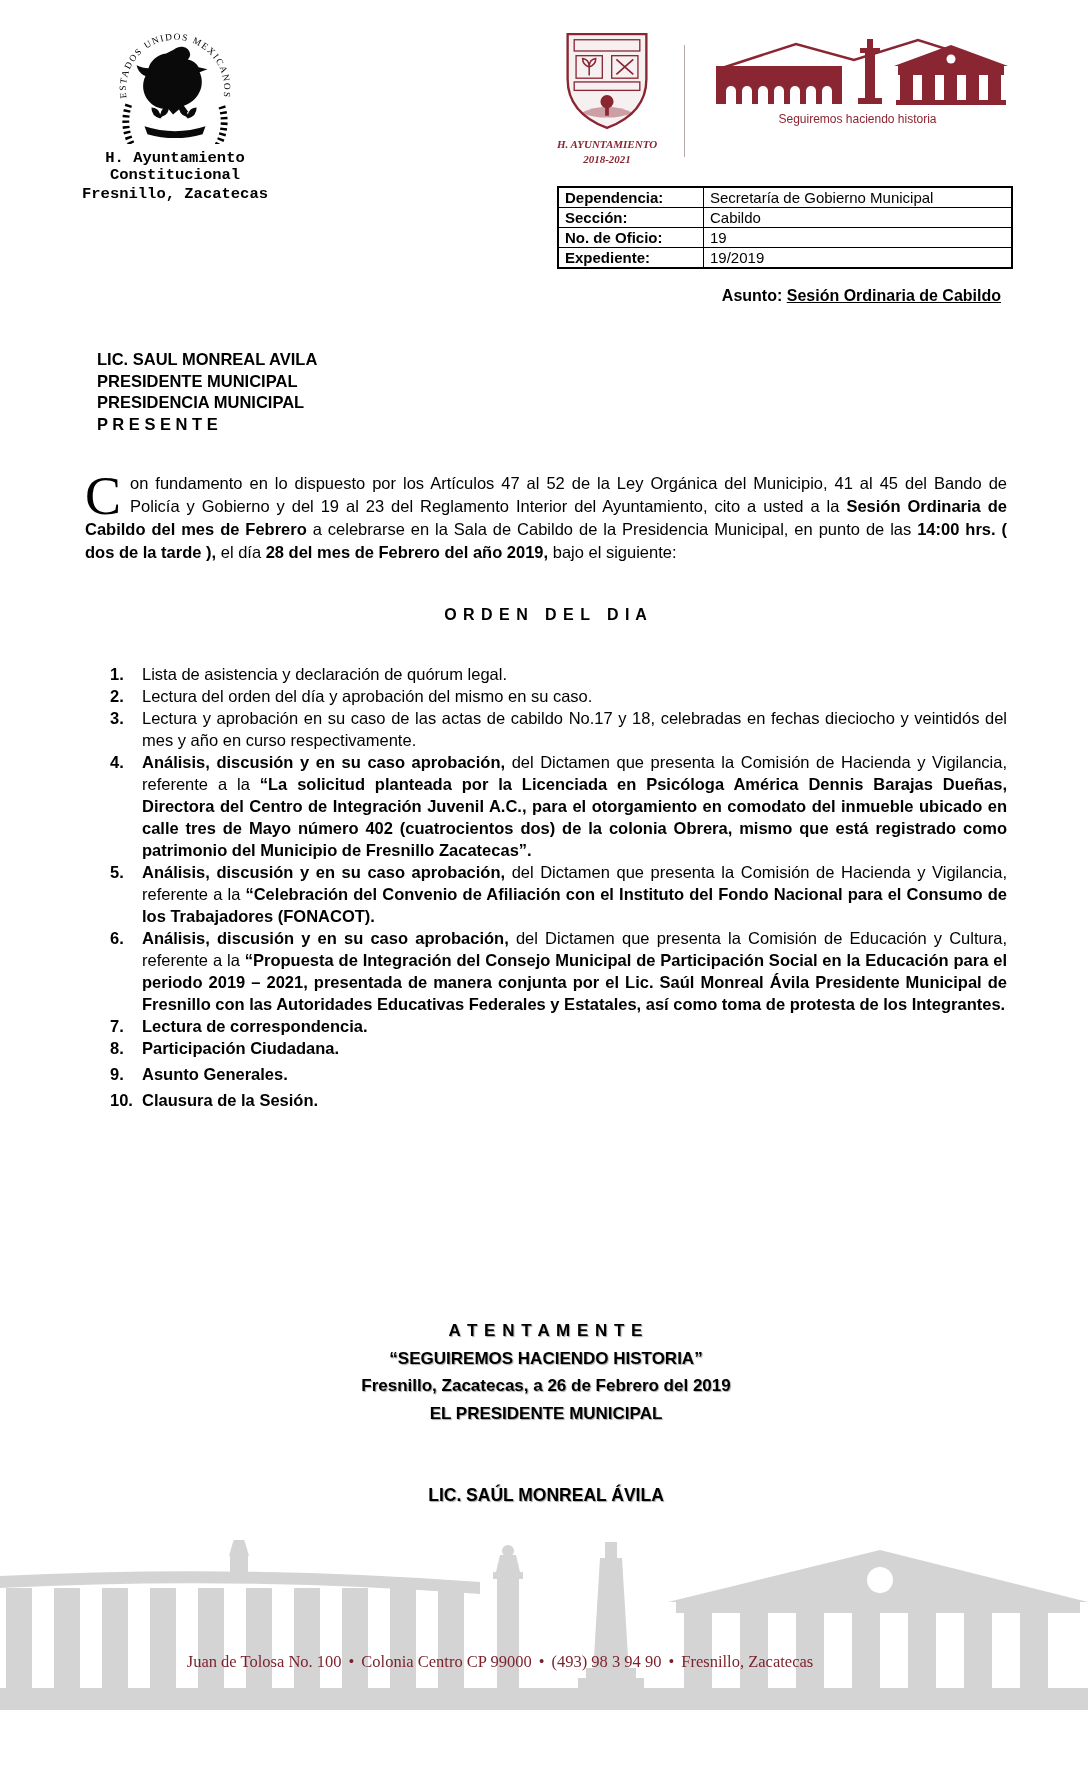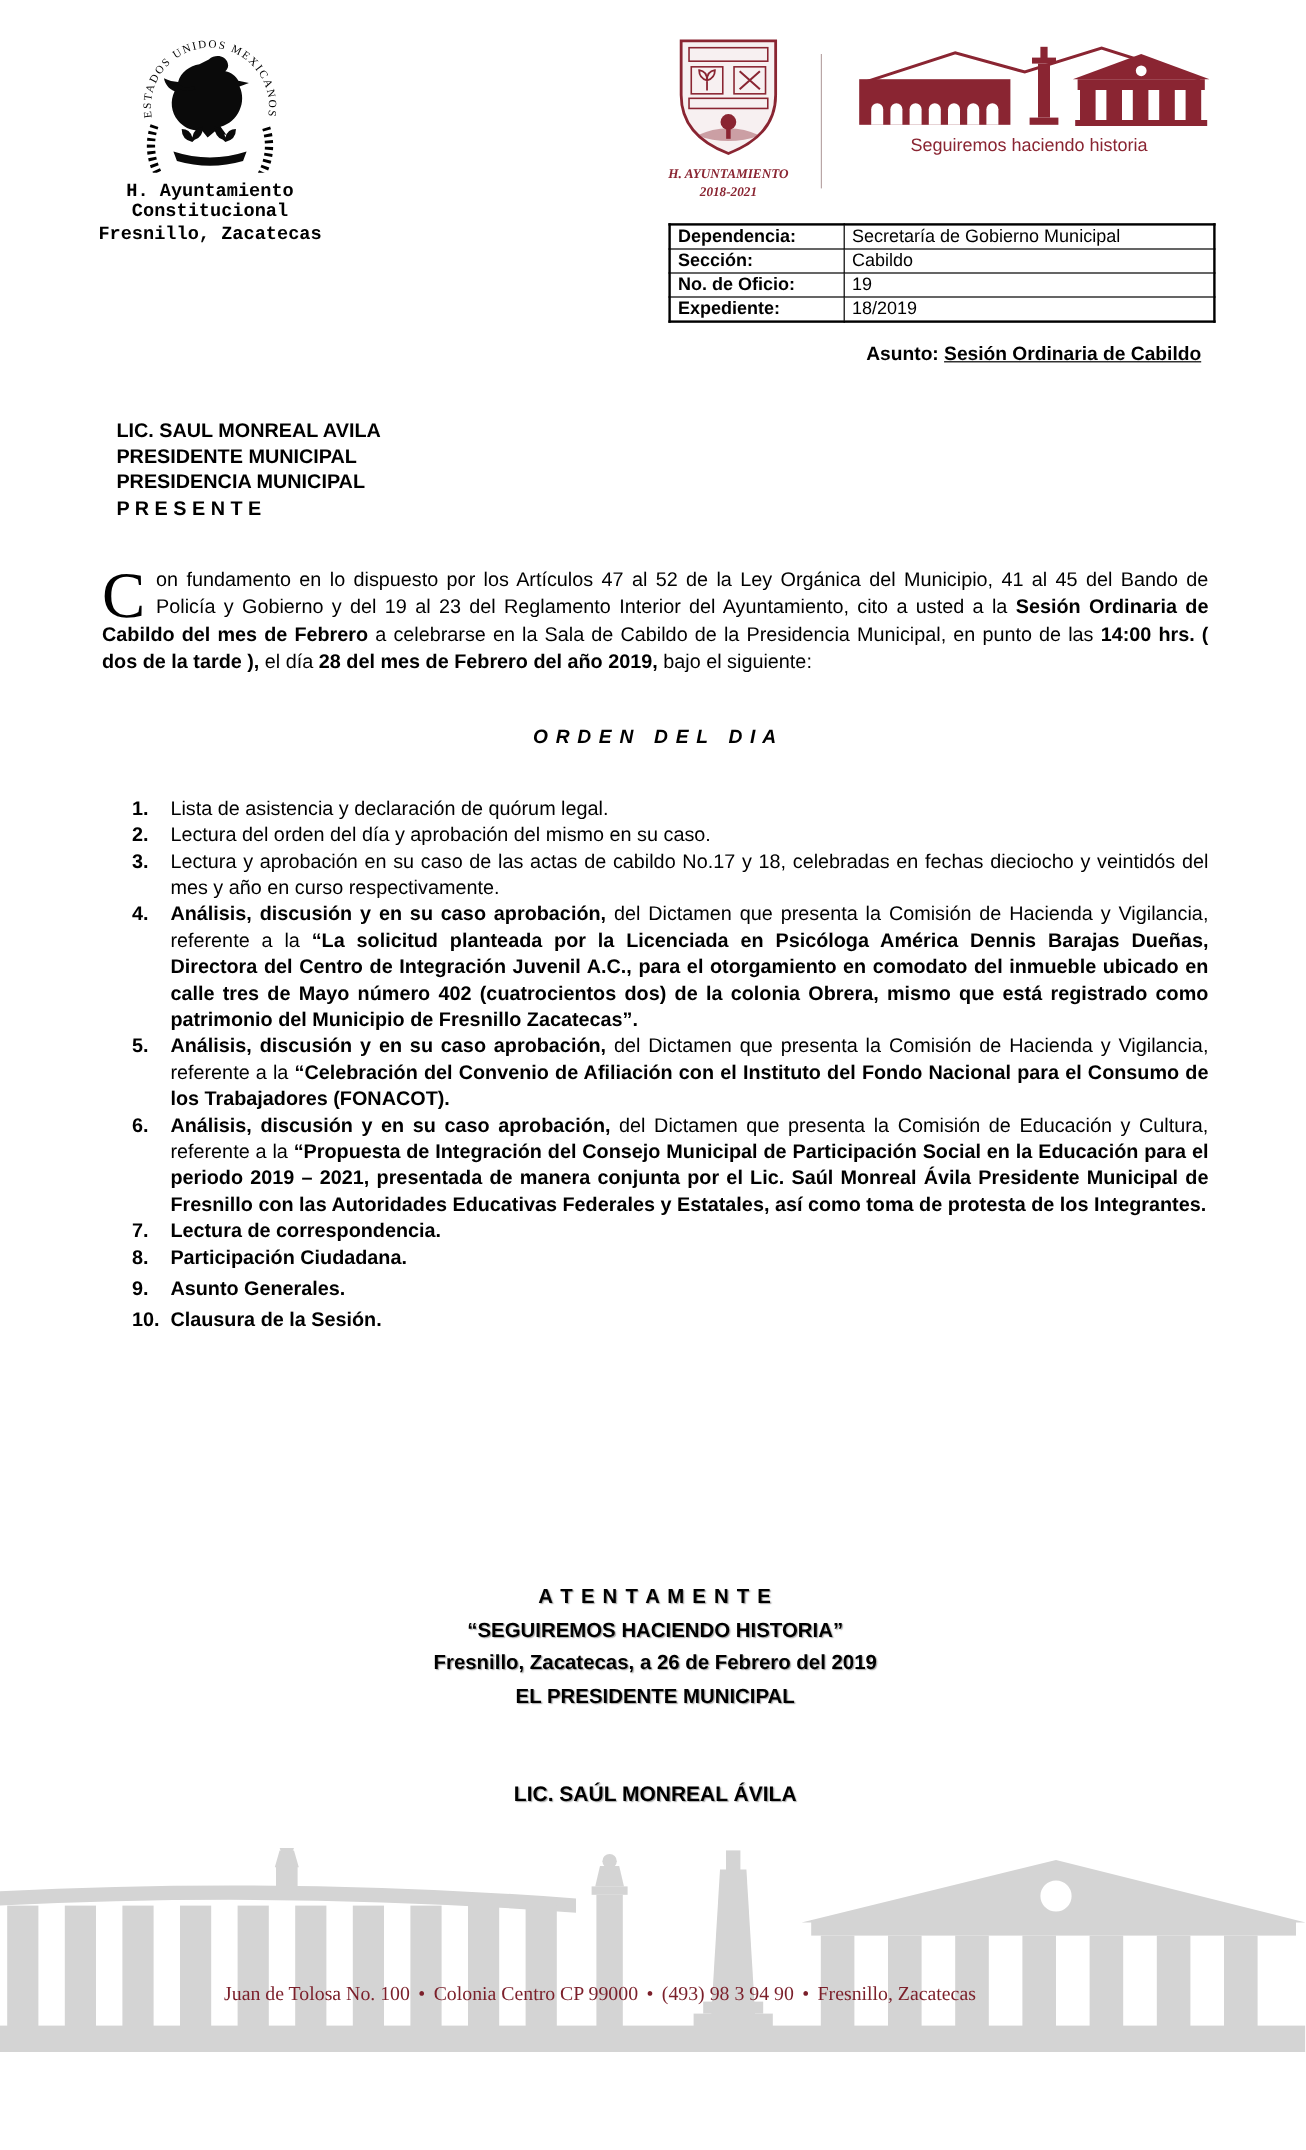--- a/index.html
+++ b/index.html
@@ -7,41 +7,41 @@
         font-family:"Liberation Sans",sans-serif;color:#000;}
 
   
   .seal-block{position:absolute;left:50px;top:22px;width:250px;text-align:center;}
   .seal-caption{font-family:Liberation Mono, monospace;font-weight:bold;font-size:15.5px;line-height:17px;margin-top:2px;}
   .crest-block{position:absolute;left:537px;top:30px;width:140px;text-align:center;font-style:italic;}
   .crest-caption{font-family:"Liberation Serif",serif;font-weight:bold;font-size:11px;line-height:13px;color:#8a2532;margin-top:2px;}
   .logo-divider{position:absolute;left:684px;top:45px;width:1px;height:112px;background:#b9a6a6;}
   .brand-block{position:absolute;left:705px;top:36px;width:305px;text-align:center;}
   .brand-word{font-family:"Liberation Serif",serif;font-size:34px;letter-spacing:2px;color:#8a2532;line-height:34px;margin-top:-2px;}
-  .brand-tagline{font-size:15px;color:#8a2532;margin-top:0px;}
+  .brand-tagline{font-size:12px;color:#8a2532;margin-top:0px;}
 
   
   .info-table{position:absolute;left:545px;top:186px;width:456px;border-collapse:collapse;margin-left:12px;}
   .info-table{border:2.5px solid #000;}
   .info-table td{border:1.5px solid #000;font-size:15px;padding:0px 6px;height:19px;white-space:nowrap;}
   .info-table td.lbl{font-weight:bold;width:132px;}
 
   .subject-line{position:absolute;left:500px;top:287px;width:501px;text-align:right;
                 font-size:16px;font-weight:bold;}
   .subject-line .u{text-decoration:underline;}
 
   
   .addressee{position:absolute;left:97px;top:349px;font-weight:bold;font-size:16.5px;line-height:21.5px;}
 
   
   .body-par{position:absolute;left:85px;top:472px;width:922px;font-size:16.5px;line-height:23px;text-align:justify;}
   .drop-cap{float:left;font-family:"Liberation Serif",serif;font-size:54px;line-height:42px;margin:3px 9px 0 0;}
 
   .order-title{position:absolute;left:85px;top:606px;width:922px;text-align:center;
-               font-weight:bold;font-style:italic;font-size:16px;white-space:pre;letter-spacing:1px;}
+               font-weight:bold;font-size:16px;white-space:pre;letter-spacing:1px;}
 
   
   .agenda{position:absolute;left:110px;top:663px;width:897px;font-size:16.5px;line-height:22px;}
   .agenda-item{display:flex;}
   .agenda-item .num{width:32px;flex:0 0 32px;font-weight:bold;}
   .agenda-item .txt{flex:1;text-align:justify;}
   .agenda-item .txt b{font-weight:bold;}
   .agenda-item.boldtxt .txt{font-weight:bold;}
   .agenda-item.gap{margin-top:4px;}
 
@@ -139,21 +139,21 @@
     <tr>
       <td class="lbl">Sección:</td>
       <td>Cabildo</td>
     </tr>
     <tr>
       <td class="lbl">No. de Oficio:</td>
       <td>19</td>
     </tr>
     <tr>
       <td class="lbl">Expediente:</td>
-      <td>18/2019</td>
+      <td>19/2019</td>
     </tr>
   </tbody>
     </table>
 
   <div class="subject-line"><span>Asunto: </span><span class="u">Sesión Ordinaria de Cabildo</span></div>
 
   <div class="addressee">
     <div>LIC. SAUL MONREAL AVILA</div>
     <div>PRESIDENTE MUNICIPAL</div>
     <div>PRESIDENCIA MUNICIPAL</div>

